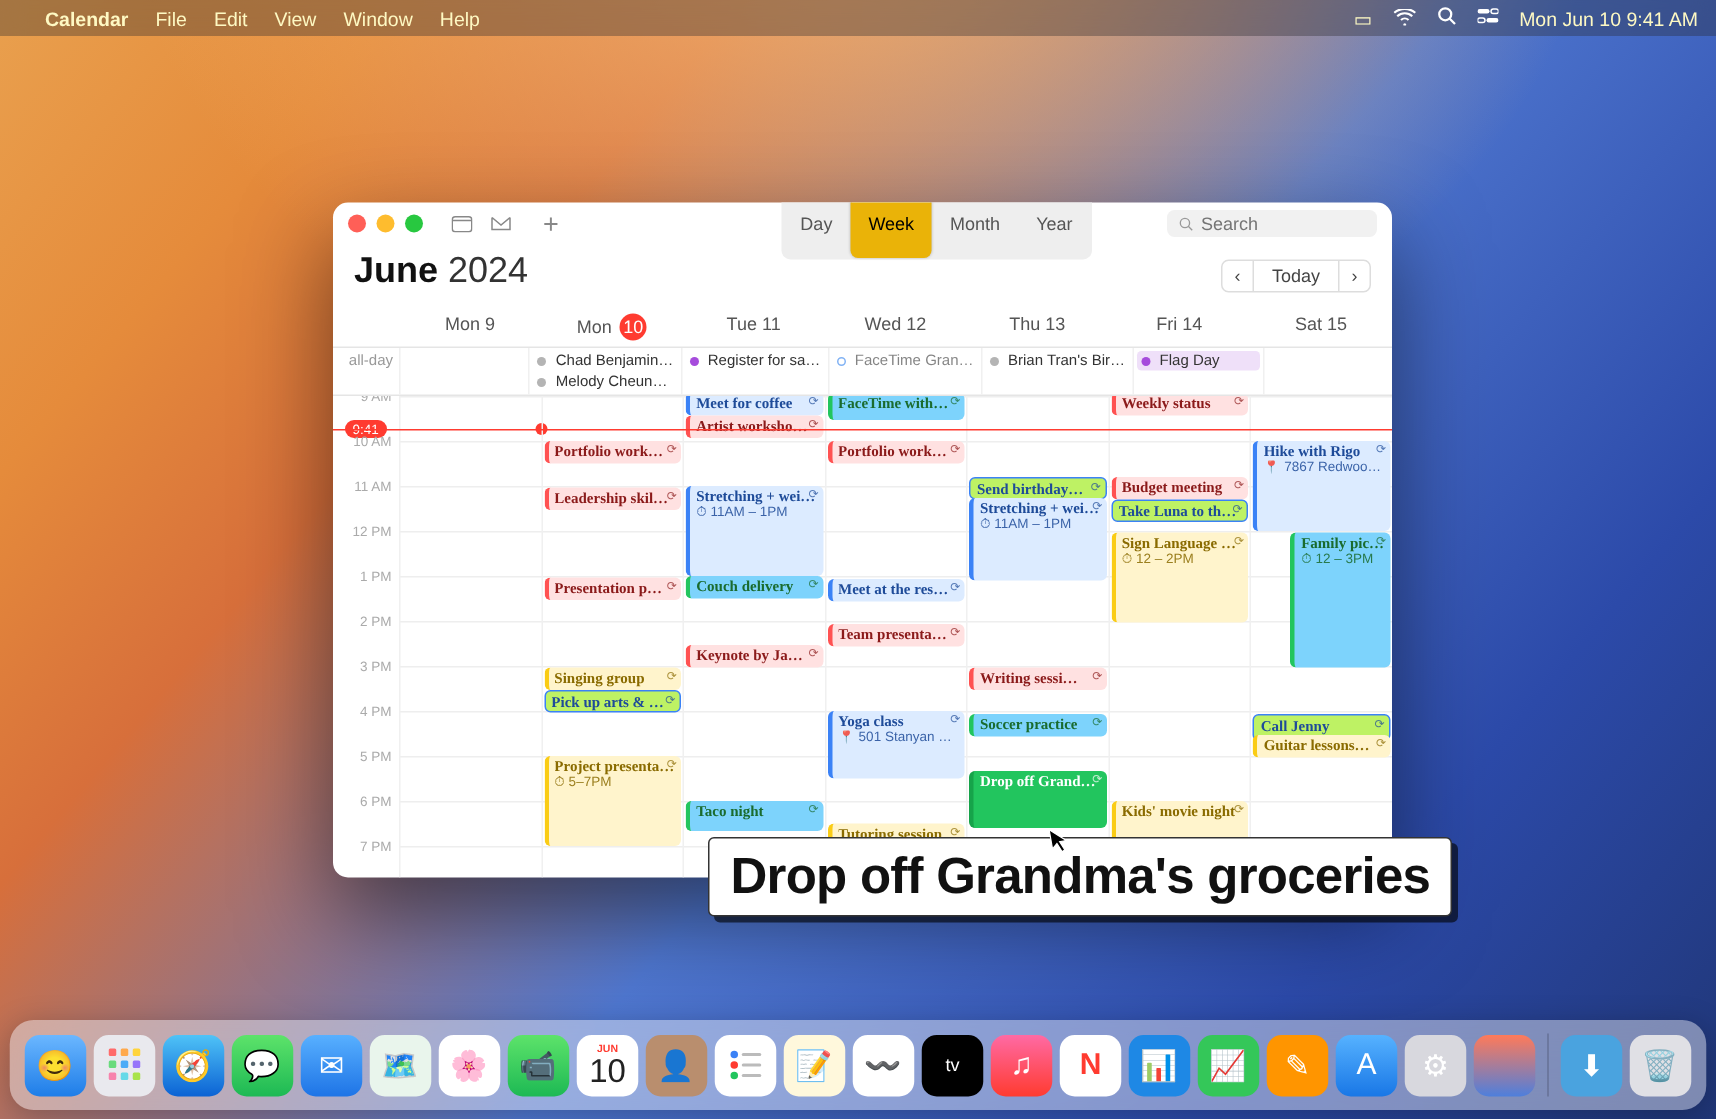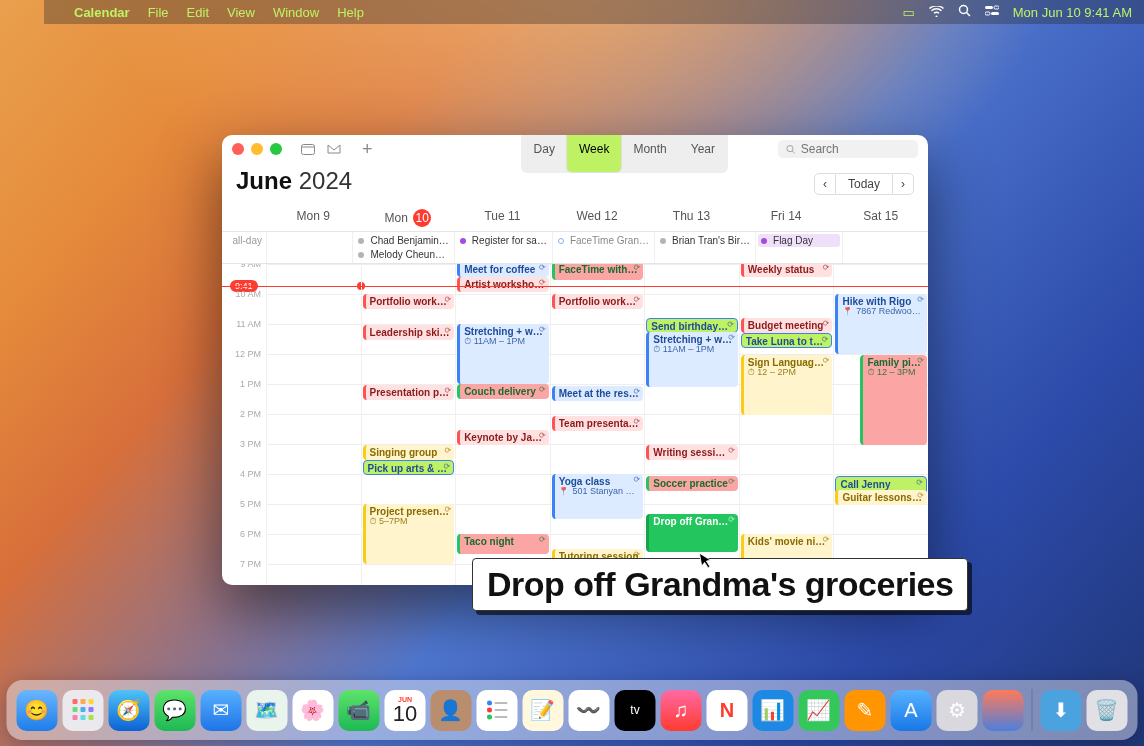--- a/index.html
+++ b/index.html
@@ -18,23 +18,22 @@
   
   .menubar {
     position: absolute;
     top: 0; left: 0; right: 0;
     height: 24px;
     background: rgba(40,40,45,0.35);
     backdrop-filter: blur(8px);
     display: flex;
     align-items: center;
     padding: 0 12px;
-    color: #bef264;
+    color: #fef9c3;
     font-size: 13px;
-    margin-left: 44px;
   }
   .menubar .left { display: flex; align-items: center; gap: 18px; }
   .menubar .left .appname { font-weight: 700; }
   .menubar .right { margin-left: auto; display: flex; align-items: center; gap: 14px; font-size: 13px; }
   .apple-logo { font-size: 15px; }
 
   
   .window {
     position: absolute;
     left: 222px;
@@ -66,21 +65,21 @@
 
   .view-seg {
     margin-left: auto;
     display: flex;
     background: #eee;
     border-radius: 6px;
     padding: 1px;
     font-size: 12px;
   }
   .seg { padding: 16px 12px; color: #555; cursor: pointer; border-radius: 5px; }
-  .seg.active { background: #bef264; box-shadow: 0 0 2px rgba(0,0,0,0.2); color: #000; }
+  .seg.active { background: #eab308; box-shadow: 0 0 2px rgba(0,0,0,0.2); color: #000; }
 
   .search {
     margin-left: 42px;
     display: flex;
     align-items: center;
     gap: 5px;
     background: #f1f1f1;
     border-radius: 5px;
     padding: 2px 8px;
     width: 140px;
@@ -222,27 +221,27 @@
     position: absolute;
     left: 1px; right: 1px;
     border-radius: 4px;
     padding: 2px 4px;
     font-size: 10px;
     line-height: 1.1;
     overflow: hidden;
     border-left-width: 3px;
     border-left-style: solid;
   }
-  .event .title { font-weight: 600; display: block; white-space: nowrap; overflow: hidden; text-overflow: ellipsis; }
+  .event .title { font-weight: 600; display: block; white-space: nowrap; overflow: hidden; text-overflow: ellipsis; font-family: Liberation Serif, serif; }
   .event .sub { font-size: 9px; opacity: 0.85; display: block; white-space: nowrap; overflow: hidden; text-overflow: ellipsis; }
   .event .sync { position: absolute; top: 2px; right: 3px; font-size: 8px; opacity: 0.7; }
 
   .ev-red    { background: #ffe1e1; border-left-color: #ff5252; color: #8b1a1a; }
   .ev-blue   { background: #dcebff; border-left-color: #3b82f6; color: #1e4b99; }
-  .ev-green  { background: #fca5a5; border-left-color: #22c55e; color: #1a6b2e; }
+  .ev-green  { background: #7dd3fc; border-left-color: #22c55e; color: #1a6b2e; }
   .ev-yellow { background: #fff4cc; border-left-color: #facc15; color: #8a6b00; }
   .ev-green-solid { background: #22c55e; border-left-color: #16a34a; color: #fff; }
   .ev-blue-o { background: #bef264; border: 1.5px solid #3b82f6; color: #1e4b99; border-left-width: 1.5px; }
 
   
   .tooltip {
     position: absolute;
     left: 472px;
     top: 558px;
     background: #fff;

